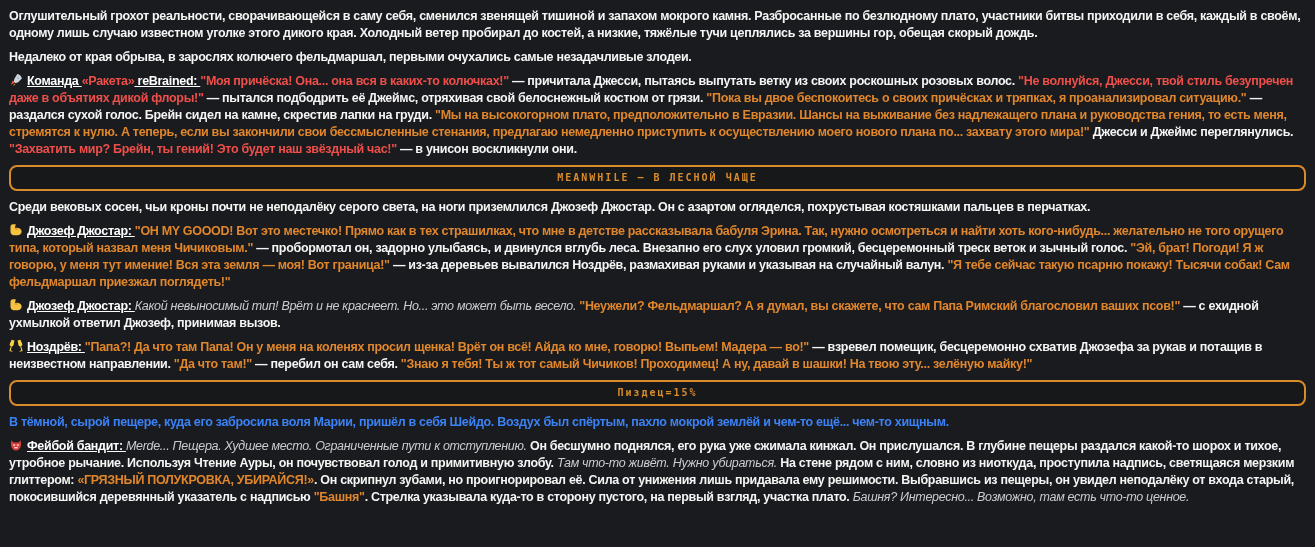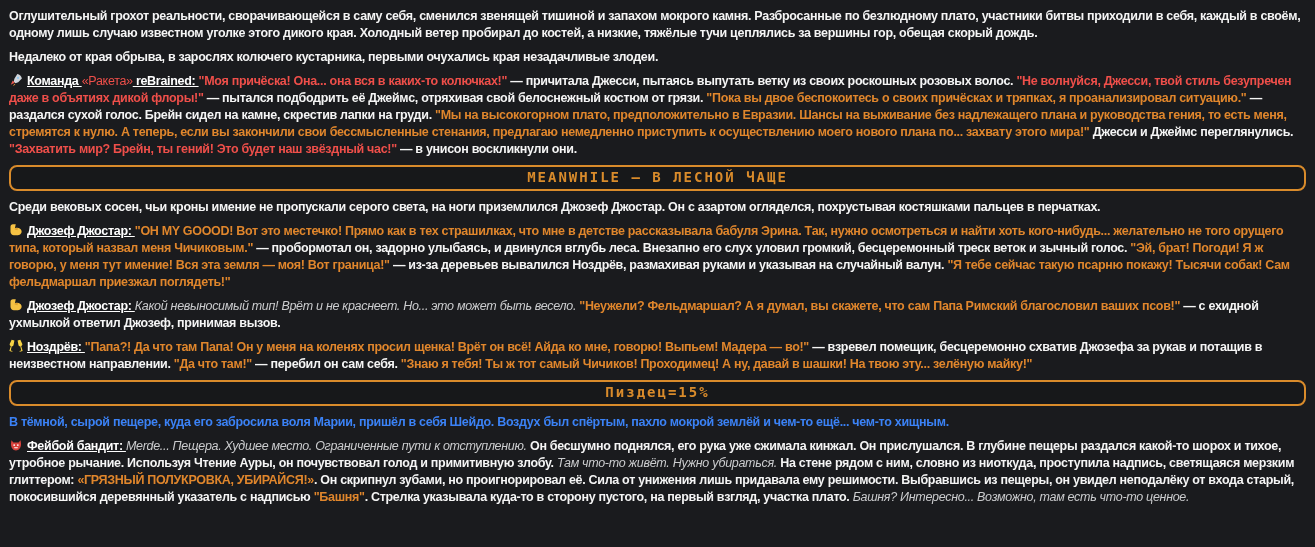--- a/index.html
+++ b/index.html
@@ -9,54 +9,54 @@
     font-size:12.5px;
     letter-spacing:-0.3px;
     line-height:17px;
     color:#f5f5f5;
     padding:8px 9px;
   }
   .story{max-width:1300px;}
   p.story-paragraph{margin:0 0 7px 0;font-weight:700;}
   .seg-narration{color:#f5f5f5;font-weight:700;}
   .seg-name{color:#ffffff;font-weight:700;text-decoration:underline;}
-  .seg-name-accent{font-weight:400;}
+  .seg-name-accent{font-weight:700;}
   .seg-quote-red{font-weight:700;}
   .seg-quote-orange{font-weight:700;}
   .seg-italic{font-style:italic;font-weight:400;color:#cbccce;}
   .seg-icon{display:inline-block;width:14px;height:14px;vertical-align:-2px;margin-right:4px;}
   .seg-icon svg{width:14px;height:14px;display:block;}
   .banner{
     border:2px solid #d98b2b;
     border-radius:8px;
     margin:3px 0 8px 0;
     padding:2px 6px 3px 6px;
     text-align:center;
     font-family:"DejaVu Sans Mono","Liberation Mono",monospace;
     font-weight:700;
-    font-size:14px;
+    font-size:10px;
     letter-spacing:2px;
     color:#d98b2b;
     background:#17181a;
   }
 </style>
 </head>
 <body>
 
 <div class="story" id="story-root">
     <p class="story-paragraph"><span class="seg-narration" style="color: rgb(245, 245, 245);">Оглушительный грохот реальности, сворачивающейся в саму себя, сменился звенящей тишиной и запахом мокрого камня. Разбросанные по безлюдному плато, участники битвы приходили в себя, каждый в своём, одному лишь случаю известном уголке этого дикого края. Холодный ветер пробирал до костей, а низкие, тяжёлые тучи цеплялись за вершины гор, обещая скорый дождь.</span></p>
-    <p class="story-paragraph"><span class="seg-narration" style="color: rgb(245, 245, 245);">Недалеко от края обрыва, в зарослях колючего кустарника, первыми очухались края незадачливые злодеи.</span></p>
+    <p class="story-paragraph"><span class="seg-narration" style="color: rgb(245, 245, 245);">Недалеко от края обрыва, в зарослях колючего фельдмаршал, первыми очухались самые незадачливые злодеи.</span></p>
     <p class="story-paragraph"><span class="seg-icon"><svg viewBox="0 0 16 16">
           <path d="M9.5 1.2c2.6.3 4.9 2.6 5.2 5.2l-4.2 4.2-3.2 1-2-2 1-3.2z" fill="#cfd4da"></path>
           <circle cx="10.3" cy="5.6" r="1.3" fill="#8ec7f0"></circle>
           <path d="M4.2 8.6 2 13.4l4.6-2.2z" fill="#e8564e"></path>
           <path d="M6.2 12.4 4.4 15l2.8-1.8z" fill="#e89a3c"></path>
         </svg></span><span class="seg-name" style="color: rgb(255, 255, 255);">Команда </span><span class="seg-name-accent" style="color: rgb(239, 79, 74);">«Ракета»</span><span class="seg-name" style="color: rgb(255, 255, 255);"> reBrained: </span><span class="seg-quote-red" style="color: rgb(239, 79, 74);">"Моя причёска! Она... она вся в каких-то колючках!"</span><span class="seg-narration" style="color: rgb(245, 245, 245);"> — причитала Джесси, пытаясь выпутать ветку из своих роскошных розовых волос. </span><span class="seg-quote-red" style="color: rgb(239, 79, 74);">"Не волнуйся, Джесси, твой стиль безупречен даже в объятиях дикой флоры!"</span><span class="seg-narration" style="color: rgb(245, 245, 245);"> — пытался подбодрить её Джеймс, отряхивая свой белоснежный костюм от грязи. </span><span class="seg-quote-orange" style="color: rgb(224, 134, 44);">"Пока вы двое беспокоитесь о своих причёсках и тряпках, я проанализировал ситуацию."</span><span class="seg-narration" style="color: rgb(245, 245, 245);"> — раздался сухой голос. Брейн сидел на камне, скрестив лапки на груди. </span><span class="seg-quote-orange" style="color: rgb(224, 134, 44);">"Мы на высокогорном плато, предположительно в Евразии. Шансы на выживание без надлежащего плана и руководства гения, то есть меня, стремятся к нулю. А теперь, если вы закончили свои бессмысленные стенания, предлагаю немедленно приступить к осуществлению моего нового плана по... захвату этого мира!"</span><span class="seg-narration" style="color: rgb(245, 245, 245);"> Джесси и Джеймс переглянулись. </span><span class="seg-quote-red" style="color: rgb(239, 79, 74);">"Захватить мир? Брейн, ты гений! Это будет наш звёздный час!"</span><span class="seg-narration" style="color: rgb(245, 245, 245);"> — в унисон воскликнули они.</span></p>
     <div class="banner"><span>MEANWHILE – В ЛЕСНОЙ ЧАЩЕ</span></div>
-    <p class="story-paragraph"><span class="seg-narration" style="color: rgb(245, 245, 245);">Среди вековых сосен, чьи кроны имение не пропускали серого света, на ноги приземлился Джозеф Джостар. Он с азартом огляделся, похрустывая костяшками пальцев в перчатках.</span></p>
+    <p class="story-paragraph"><span class="seg-narration" style="color: rgb(245, 245, 245);">Среди вековых сосен, чьи кроны почти не неподалёку серого света, на ноги приземлился Джозеф Джостар. Он с азартом огляделся, похрустывая костяшками пальцев в перчатках.</span></p>
     <p class="story-paragraph"><span class="seg-icon"><svg viewBox="0 0 16 16">
           <path d="M4.5 1.5h3.2L6.8 6c3-1.2 6.3-.2 7.4 2.7.9 2.4-1 5.3-4 5.3H5.6c-2.2 0-3.9-1.8-3.9-4V4.3c0-1.7 1.1-2.8 2.8-2.8z" fill="#f6c244"></path>
           <path d="M6.8 6c1.2-.4 2.5-.5 3.6-.2L9.6 8.2 6.4 7.4z" fill="#e0a22e"></path>
         </svg></span><span class="seg-name" style="color: rgb(255, 255, 255);">Джозеф Джостар: </span><span class="seg-quote-orange" style="color: rgb(224, 134, 44);">"OH MY GOOOD! Вот это местечко! Прямо как в тех страшилках, что мне в детстве рассказывала бабуля Эрина. Так, нужно осмотреться и найти хоть кого-нибудь... желательно не того орущего типа, который назвал меня Чичиковым."</span><span class="seg-narration" style="color: rgb(245, 245, 245);"> — пробормотал он, задорно улыбаясь, и двинулся вглубь леса. Внезапно его слух уловил громкий, бесцеремонный треск веток и зычный голос. </span><span class="seg-quote-orange" style="color: rgb(224, 134, 44);">"Эй, брат! Погоди! Я ж говорю, у меня тут имение! Вся эта земля — моя! Вот граница!"</span><span class="seg-narration" style="color: rgb(245, 245, 245);"> — из-за деревьев вывалился Ноздрёв, размахивая руками и указывая на случайный валун. </span><span class="seg-quote-orange" style="color: rgb(224, 134, 44);">"Я тебе сейчас такую псарню покажу! Тысячи собак! Сам фельдмаршал приезжал поглядеть!"</span></p>
     <p class="story-paragraph"><span class="seg-icon"><svg viewBox="0 0 16 16">
           <path d="M4.5 1.5h3.2L6.8 6c3-1.2 6.3-.2 7.4 2.7.9 2.4-1 5.3-4 5.3H5.6c-2.2 0-3.9-1.8-3.9-4V4.3c0-1.7 1.1-2.8 2.8-2.8z" fill="#f6c244"></path>
           <path d="M6.8 6c1.2-.4 2.5-.5 3.6-.2L9.6 8.2 6.4 7.4z" fill="#e0a22e"></path>
         </svg></span><span class="seg-name" style="color: rgb(255, 255, 255);">Джозеф Джостар: </span><span class="seg-italic" style="color: rgb(203, 204, 206);">Какой невыносимый тип! Врёт и не краснеет. Но... это может быть весело. </span><span class="seg-quote-orange" style="color: rgb(224, 134, 44);">"Неужели? Фельдмаршал? А я думал, вы скажете, что сам Папа Римский благословил ваших псов!"</span><span class="seg-narration" style="color: rgb(245, 245, 245);"> — с ехидной ухмылкой ответил Джозеф, принимая вызов.</span></p>
     <p class="story-paragraph"><span class="seg-icon"><svg viewBox="0 0 16 16">
           <path d="M3 .8l3.2 1-1 5c-.2 1-1.1 1.7-2.1 1.5L2 13l2 .6-.3 1.1L.4 13.6 2.1 8C1.1 7.6.6 6.6.8 5.6z" fill="#f6d244"></path>

